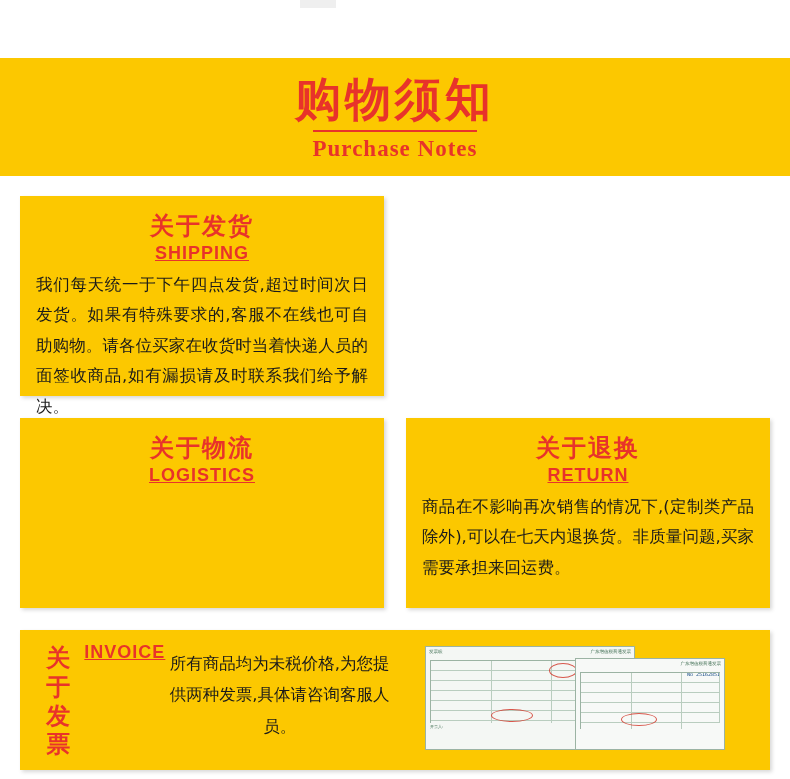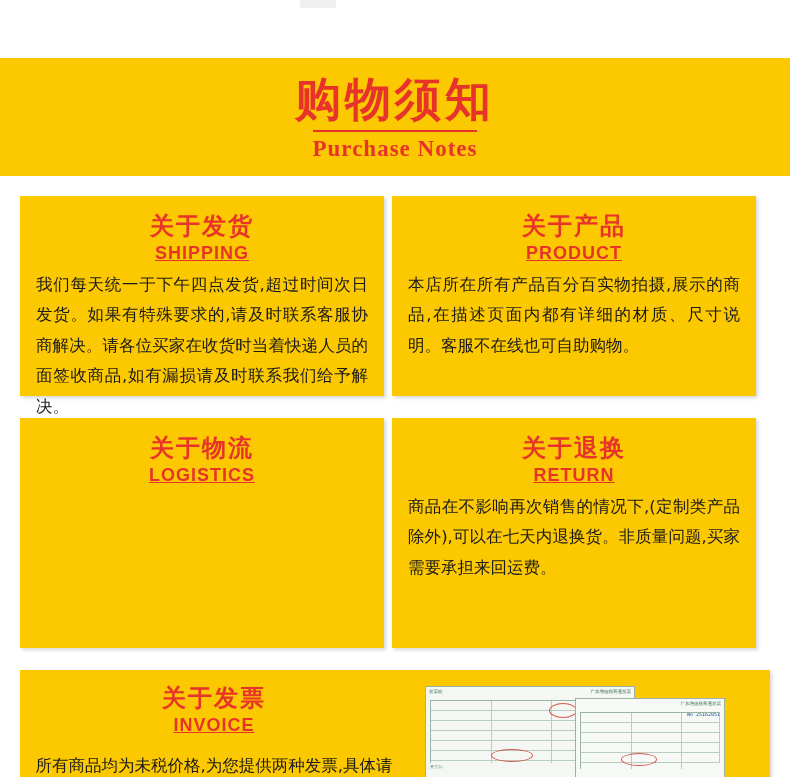--- a/index.html
+++ b/index.html
@@ -75,37 +75,37 @@
   }
   
   .grid {
     position: absolute;
     left: 20px;
     top: 196px;
     width: 750px;
   }
   .row {
     display: flex;
-    gap: 8px;
+    gap: 22px;
     margin-bottom: 22px;
   }
   .card {
     background: #fcc800;
     box-sizing: border-box;
     padding: 12px 16px 14px 16px;
     box-shadow: 2px 2px 4px rgba(0,0,0,0.16);
   }
   .card-half {
     width: 364px;
   }
   .card-tall {
     height: 200px;
   }
   .card-mid {
-    height: 230px;
+    height: 190px;
   }
   .card-full {
     width: 750px;
     height: 140px;
     display: flex;
     flex-direction: row;
     align-items: stretch;
     padding: 10px 14px;
   }
   .card-title-cn {
@@ -137,21 +137,20 @@
     text-align: justify;
     text-justify: inter-ideograph;
   }
   .card-body.center {
     text-align: center;
   }
   
   .invoice-left {
     width: 360px;
     display: flex;
-    flex-direction: column;
     justify-content: flex-start;
   }
   .invoice-right {
     flex: 1;
     position: relative;
     display: flex;
     align-items: center;
     justify-content: center;
   }
   .invoice-body {
@@ -252,26 +251,21 @@
       <div class="header-en">Purchase Notes</div>
     </div>
   </div>
 
   <div class="grid">
 
     <div class="row">
       <div class="card card-half card-tall">
         <div class="card-title-cn">关于发货</div>
         <div class="card-title-en">SHIPPING</div>
-        <div class="card-body">我们每天统一于下午四点发货,超过时间次日发货。如果有特殊要求的,请及时联系客服协商解决。请各位买家在收货时当着快递人员的面签收商品,如有漏损请及时联系我们给予解决。</div>
-      </div>
-      <div class="card card-half card-tall">
-        <div class="card-title-cn">关于产品</div>
-        <div class="card-title-en">PRODUCT</div>
-        <div class="card-body">本店所在所有产品百分百实物拍摄,展示的商品,在描述页面内都有详细的材质、尺寸说明。客服不在线也可自助购物。</div>
+        <div class="card-body">我们每天统一于下午四点发货,超过时间次日发货。如果有特殊要求的,客服不在线也可自助购物。请各位买家在收货时当着快递人员的面签收商品,如有漏损请及时联系我们给予解决。</div>
       </div>
     </div>
 
     <div class="row">
       <div class="card card-half card-mid">
         <div class="card-title-cn">关于物流</div>
         <div class="card-title-en">LOGISTICS</div>
       </div>
       <div class="card card-half card-mid">
         <div class="card-title-cn">关于退换</div>

